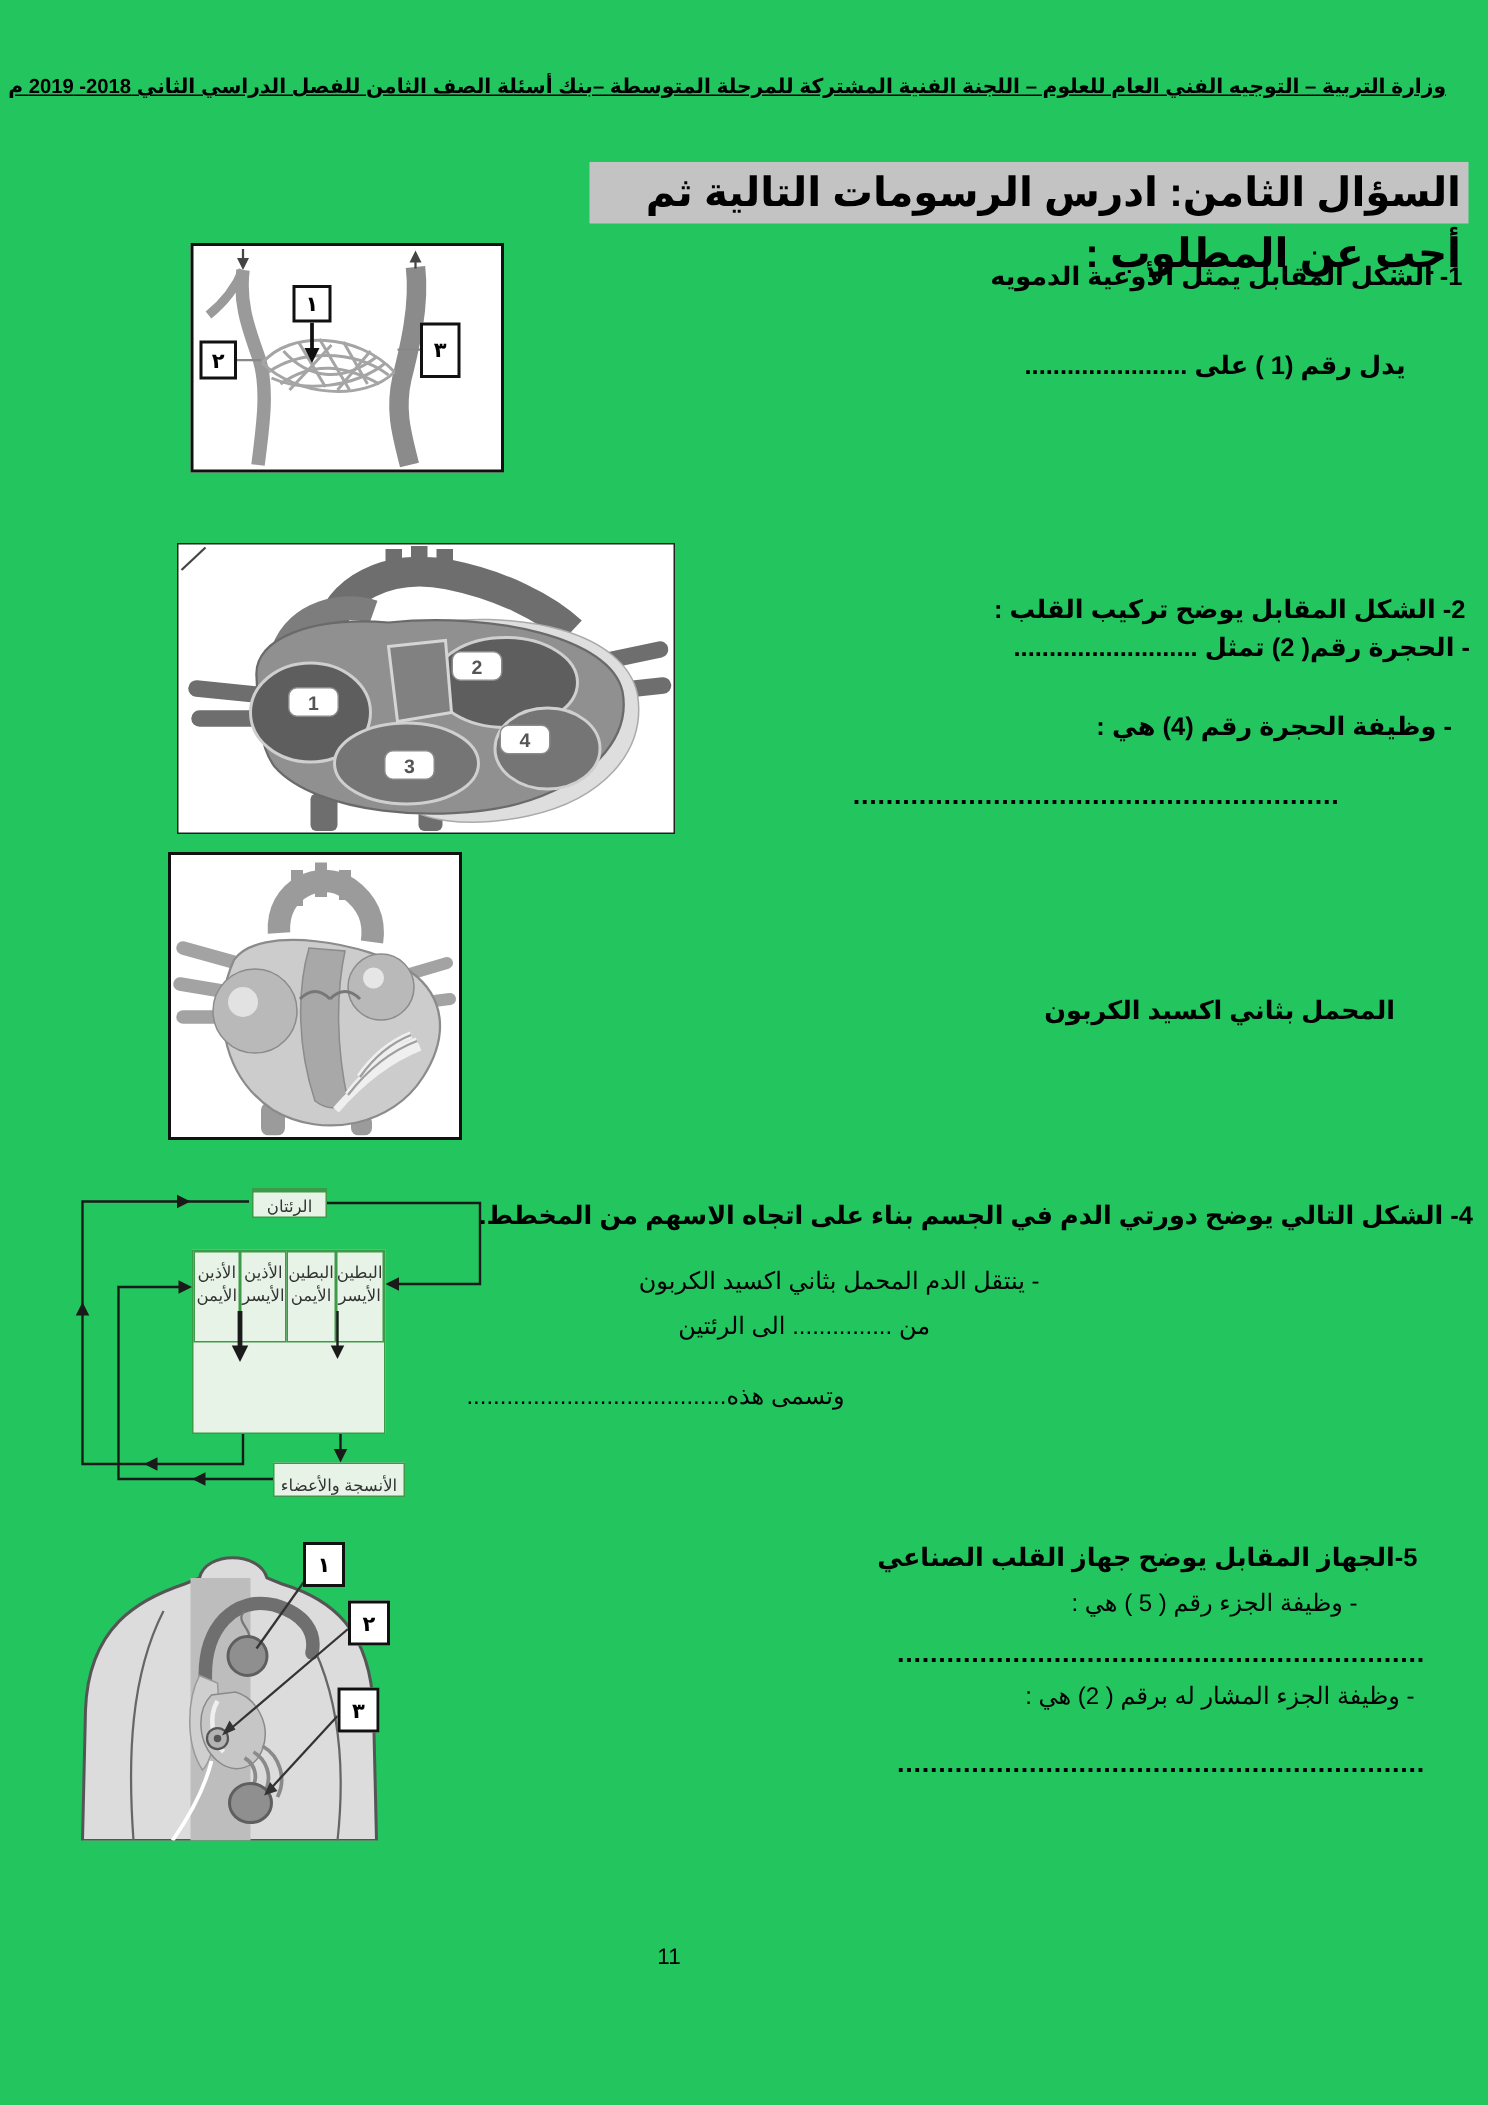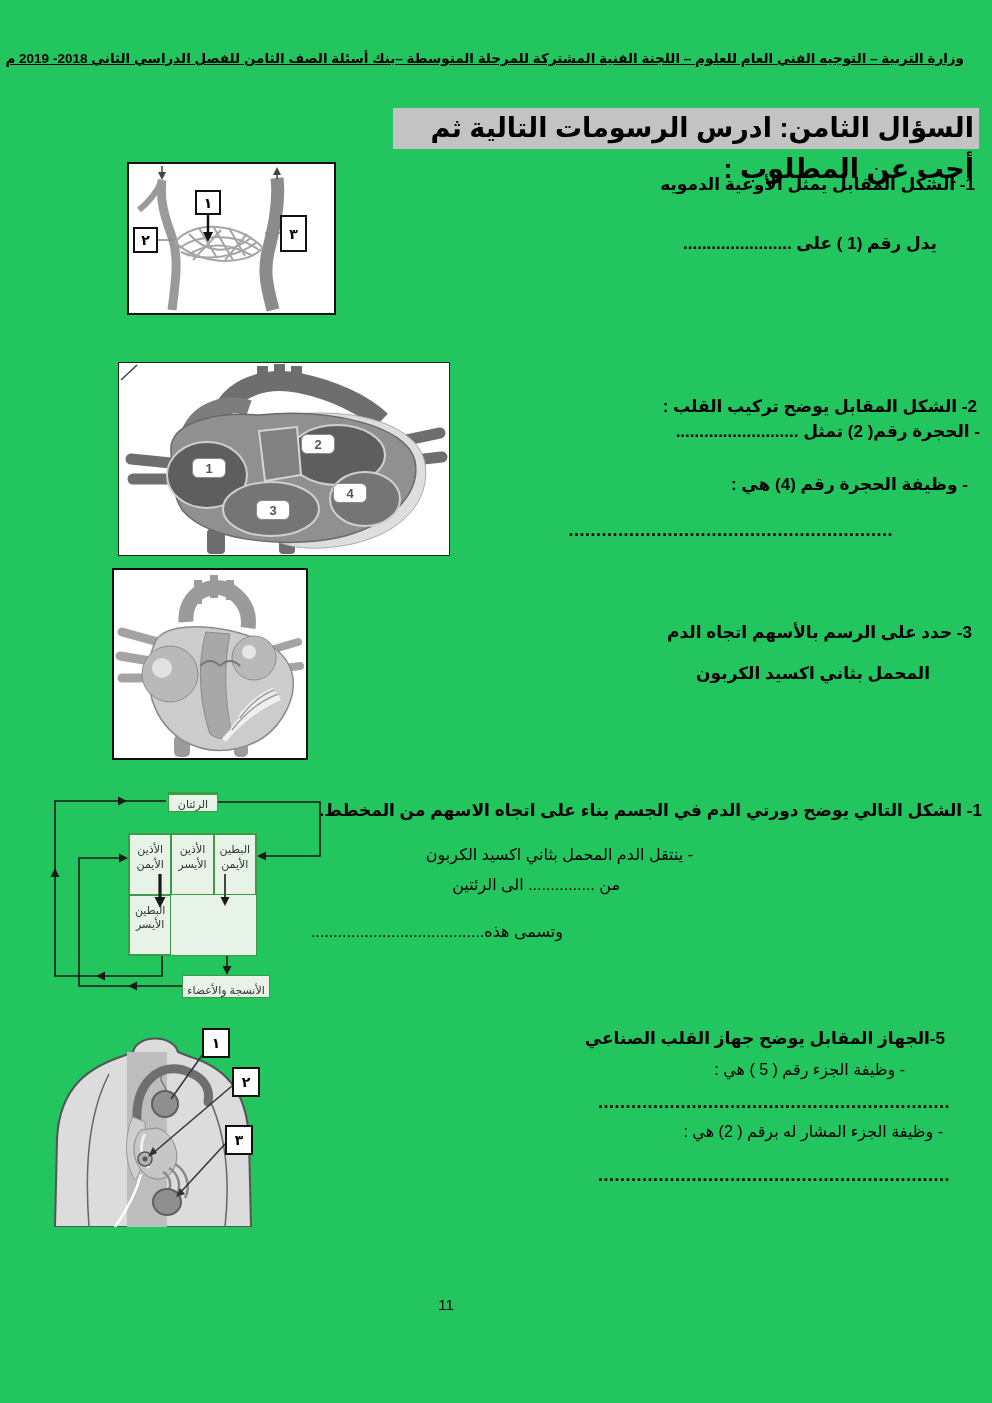--- a/index.html
+++ b/index.html
@@ -34,21 +34,21 @@
   
   .fc{left:30px;top:788px;width:300px;height:222px;}
   .fcbox{
     position:absolute;background:#e7f3e7;border:1.5px solid #3c9a49;box-sizing:border-box;
     font-size:11px;color:#333;display:flex;align-items:flex-end;justify-content:center;text-align:center;
     direction:rtl;
   }
   .fc-lungs{left:138px;top:4px;width:50px;height:20px;border-top-width:3px;}
   .fc-grid{
     position:absolute;left:98px;top:45px;width:129px;height:123px;
-    display:grid;grid-template-columns:1fr 1fr 1fr;grid-template-rows:1fr 1fr;
+    display:grid;grid-template-columns:1fr 1fr 1fr 1fr;grid-template-rows:1fr 1fr;
     background:#e7f3e7;border:1.5px solid #3c9a49;box-sizing:border-box;
   }
   .fc-cell{
     border:1px solid #3c9a49;box-sizing:border-box;font-size:11px;color:#333;
     text-align:center;direction:rtl;padding-top:7px;white-space:pre-line;line-height:1.35;
   }
   .fc-tissues{left:152px;top:187px;width:88px;height:23px;}
   .fc svg{position:absolute;left:0;top:0;pointer-events:none;}
   .pagenum{top:1296px;left:0;right:100px;text-align:center;font-size:15px;}
 </style>
@@ -154,21 +154,20 @@
       <circle cx="56" cy="104" r="28" fill="#b9b9b9" stroke="#8b8b8b"></circle>
       <circle cx="48" cy="98" r="10" fill="#e2e2e2"></circle>
       <circle cx="140" cy="88" r="22" fill="#b9b9b9" stroke="#8b8b8b"></circle>
       <circle cx="135" cy="82" r="7" fill="#e6e6e6"></circle>
       <path d="M92,62 C84,90 84,128 96,164 C104,170 112,170 118,164 C110,128 110,92 116,64 Z" fill="#a8a8a8" stroke="#8b8b8b"></path>
       <path d="M86,96 q10,-10 20,0 M106,96 q10,-10 20,0" stroke="#777777" fill="none" stroke-width="2"></path>
       <path d="M126,148 q14,-20 34,-28 M118,160 q20,-26 46,-36 M110,170 q26,-30 56,-42" stroke="#efefef" fill="none" stroke-width="5"></path>
       <path d="M126,148 q14,-20 34,-28 M118,160 q20,-26 46,-36" stroke="#9e9e9e" fill="none" stroke-width="1.5"></path>
     </svg>
   </div>
-  <div class="abs rtl qbold" style="top:622px;right:20px;">3- حدد على الرسم بالأسهم اتجاه الدم</div>
   <div class="abs rtl qbold" style="top:663px;right:62px;">المحمل بثاني اكسيد الكربون</div>
 
   <div class="abs fc">
     <div class="fcbox fc-lungs">
       <span>الرئتان</span>
     </div>
     <div class="fc-grid">
       <div class="fc-cell">الأذين
 الأيمن</div>
       <div class="fc-cell">الأذين
@@ -196,21 +195,21 @@
         <polygon points="130,120 124.5,109 135.5,109"></polygon>
         <polygon points="197,187 192.5,178 201.5,178"></polygon>
         <polygon points="98,198 107,193.5 107,202.5"></polygon>
         <polygon points="98,70 89,65.5 89,74.5"></polygon>
         <polygon points="66,188 75,183.5 75,192.5"></polygon>
         <polygon points="25,80 20.5,89 29.5,89"></polygon>
         <polygon points="97,13 88,8.5 88,17.5"></polygon>
       </g>
     </svg>
   </div>
-  <div class="abs rtl qbold" style="top:800px;right:10px;">1- الشكل التالي يوضح دورتي الدم في الجسم  بناء على اتجاه الاسهم من المخطط.</div>
+  <div class="abs rtl qbold" style="top:800px;right:10px;">4- الشكل التالي يوضح دورتي الدم في الجسم  بناء على اتجاه الاسهم من المخطط.</div>
   <div class="abs rtl qtext" style="top:845px;right:299px;">-    ينتقل الدم المحمل بثاني اكسيد الكربون</div>
   <div class="abs rtl qtext" style="top:875px;right:372px;">من ...............   الى الرئتين</div>
   <div class="abs rtl qtext" style="top:922px;right:429px;">وتسمى هذه.......................................</div>
 
   <div class="abs" style="left:45px;top:1022px;width:222px;height:205px;">
     <svg width="222" height="205" viewBox="0 0 222 205">
       <path d="M10,205 L12,118 C14,62 48,44 78,34 L88,30 C92,12 128,12 133,30 L143,34 C176,44 202,64 204,118 L206,205 Z" fill="#dcdcdc" stroke="#555555" stroke-width="2"></path>
       <rect x="82" y="30" width="40" height="175" fill="#bdbdbd"></rect>
       <path d="M44,205 C40,150 42,95 64,52" stroke="#666666" stroke-width="1.5" fill="none"></path>
       <path d="M180,205 C186,150 180,95 152,56" stroke="#666666" stroke-width="1.5" fill="none"></path>

